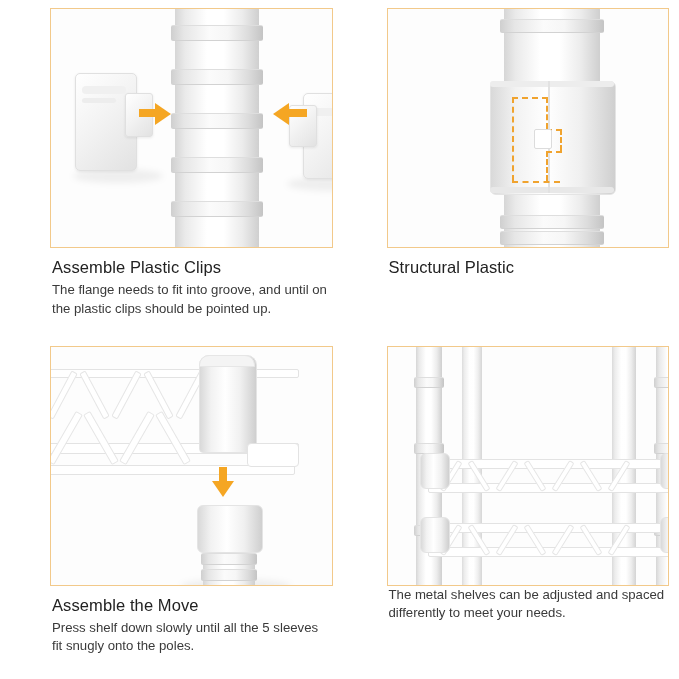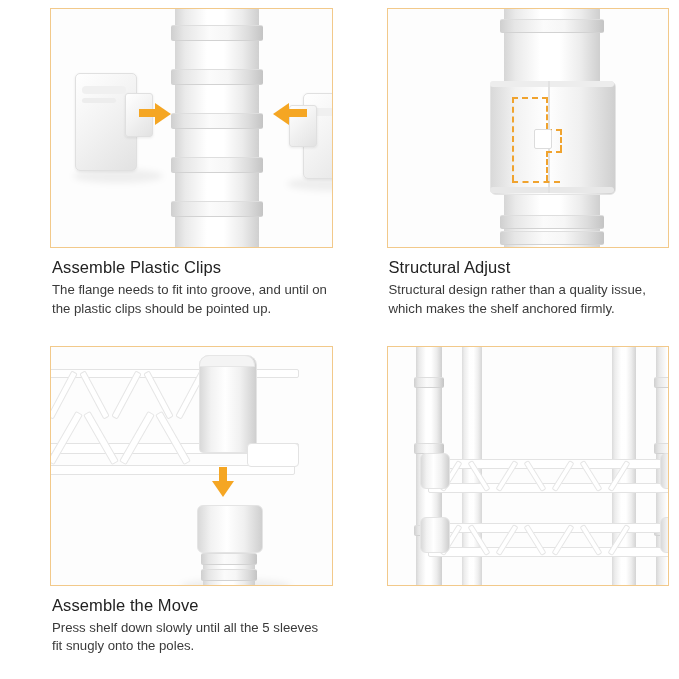--- a/index.html
+++ b/index.html
@@ -155,22 +155,21 @@
       <div class="dash-line-v" style="left:124px; top:88px; height:84px;"></div>
       <div class="dash-line-h" style="left:124px; top:88px; width:36px;"></div>
       <div class="dash-line-h" style="left:124px; top:172px; width:48px;"></div>
       <div class="dash-line-v" style="left:158px; top:88px; height:32px;"></div>
       <div class="dash-line-h" style="left:158px; top:120px; width:16px;"></div>
       <div class="dash-line-v" style="left:172px; top:120px; height:22px;"></div>
       <div class="dash-line-h" style="left:158px; top:142px; width:16px;"></div>
       <div class="dash-line-v" style="left:158px; top:142px; height:30px;"></div>
       <div style="position:absolute; left:146px; top:120px; width:16px; height:18px; background:#ffffff; border:1px solid #dcdcdc; border-radius:2px;"></div>
     </div>
-    <div class="caption-title">Structural Adjust</div>
-    <div class="caption-body">Structural design rather than a quality issue, which makes the shelf anchored firmly.</div>
+    <div class="caption-title">Structural Plastic</div>
   </div>
 
   <div class="panel">
     <div class="photo">
 
       <div class="wire-h" style="left:-4px; top:22px; width:250px; height:7px;"></div>
       <div class="wire-h" style="left:-4px; top:96px; width:250px; height:9px;"></div>
       <div class="wire-h" style="left:-4px; top:118px; width:246px; height:8px;"></div>
 
       <div class="wire-d" style="left:8px;  top:22px; width:5px; height:50px; transform:rotate(28deg);"></div>
@@ -238,15 +237,16 @@
       <div class="wire-d" style="left:200px; top:176px; width:4px; height:32px; transform:rotate(-32deg);"></div>
       <div class="wire-d" style="left:228px; top:176px; width:4px; height:32px; transform:rotate(32deg);"></div>
       <div class="sleeve" style="left:32px;  top:170px; width:28px; height:34px;"></div>
       <div class="sleeve" style="left:272px; top:170px; width:30px; height:34px;"></div>
 
       <div class="arrow-up" style="left:305px; top:108px;"></div>
       <div class="arrow-stem-v" style="left:312px; top:124px; height:18px;"></div>
       <div class="arrow-stem-v" style="left:312px; top:156px; height:18px;"></div>
       <div class="arrow-down" style="left:305px; top:174px;"></div>
     </div>
+    <div class="caption-body">The metal shelves can be adjusted and spaced differently to meet your needs.</div>
   </div>
 
 </div>
 
 </body></html>

